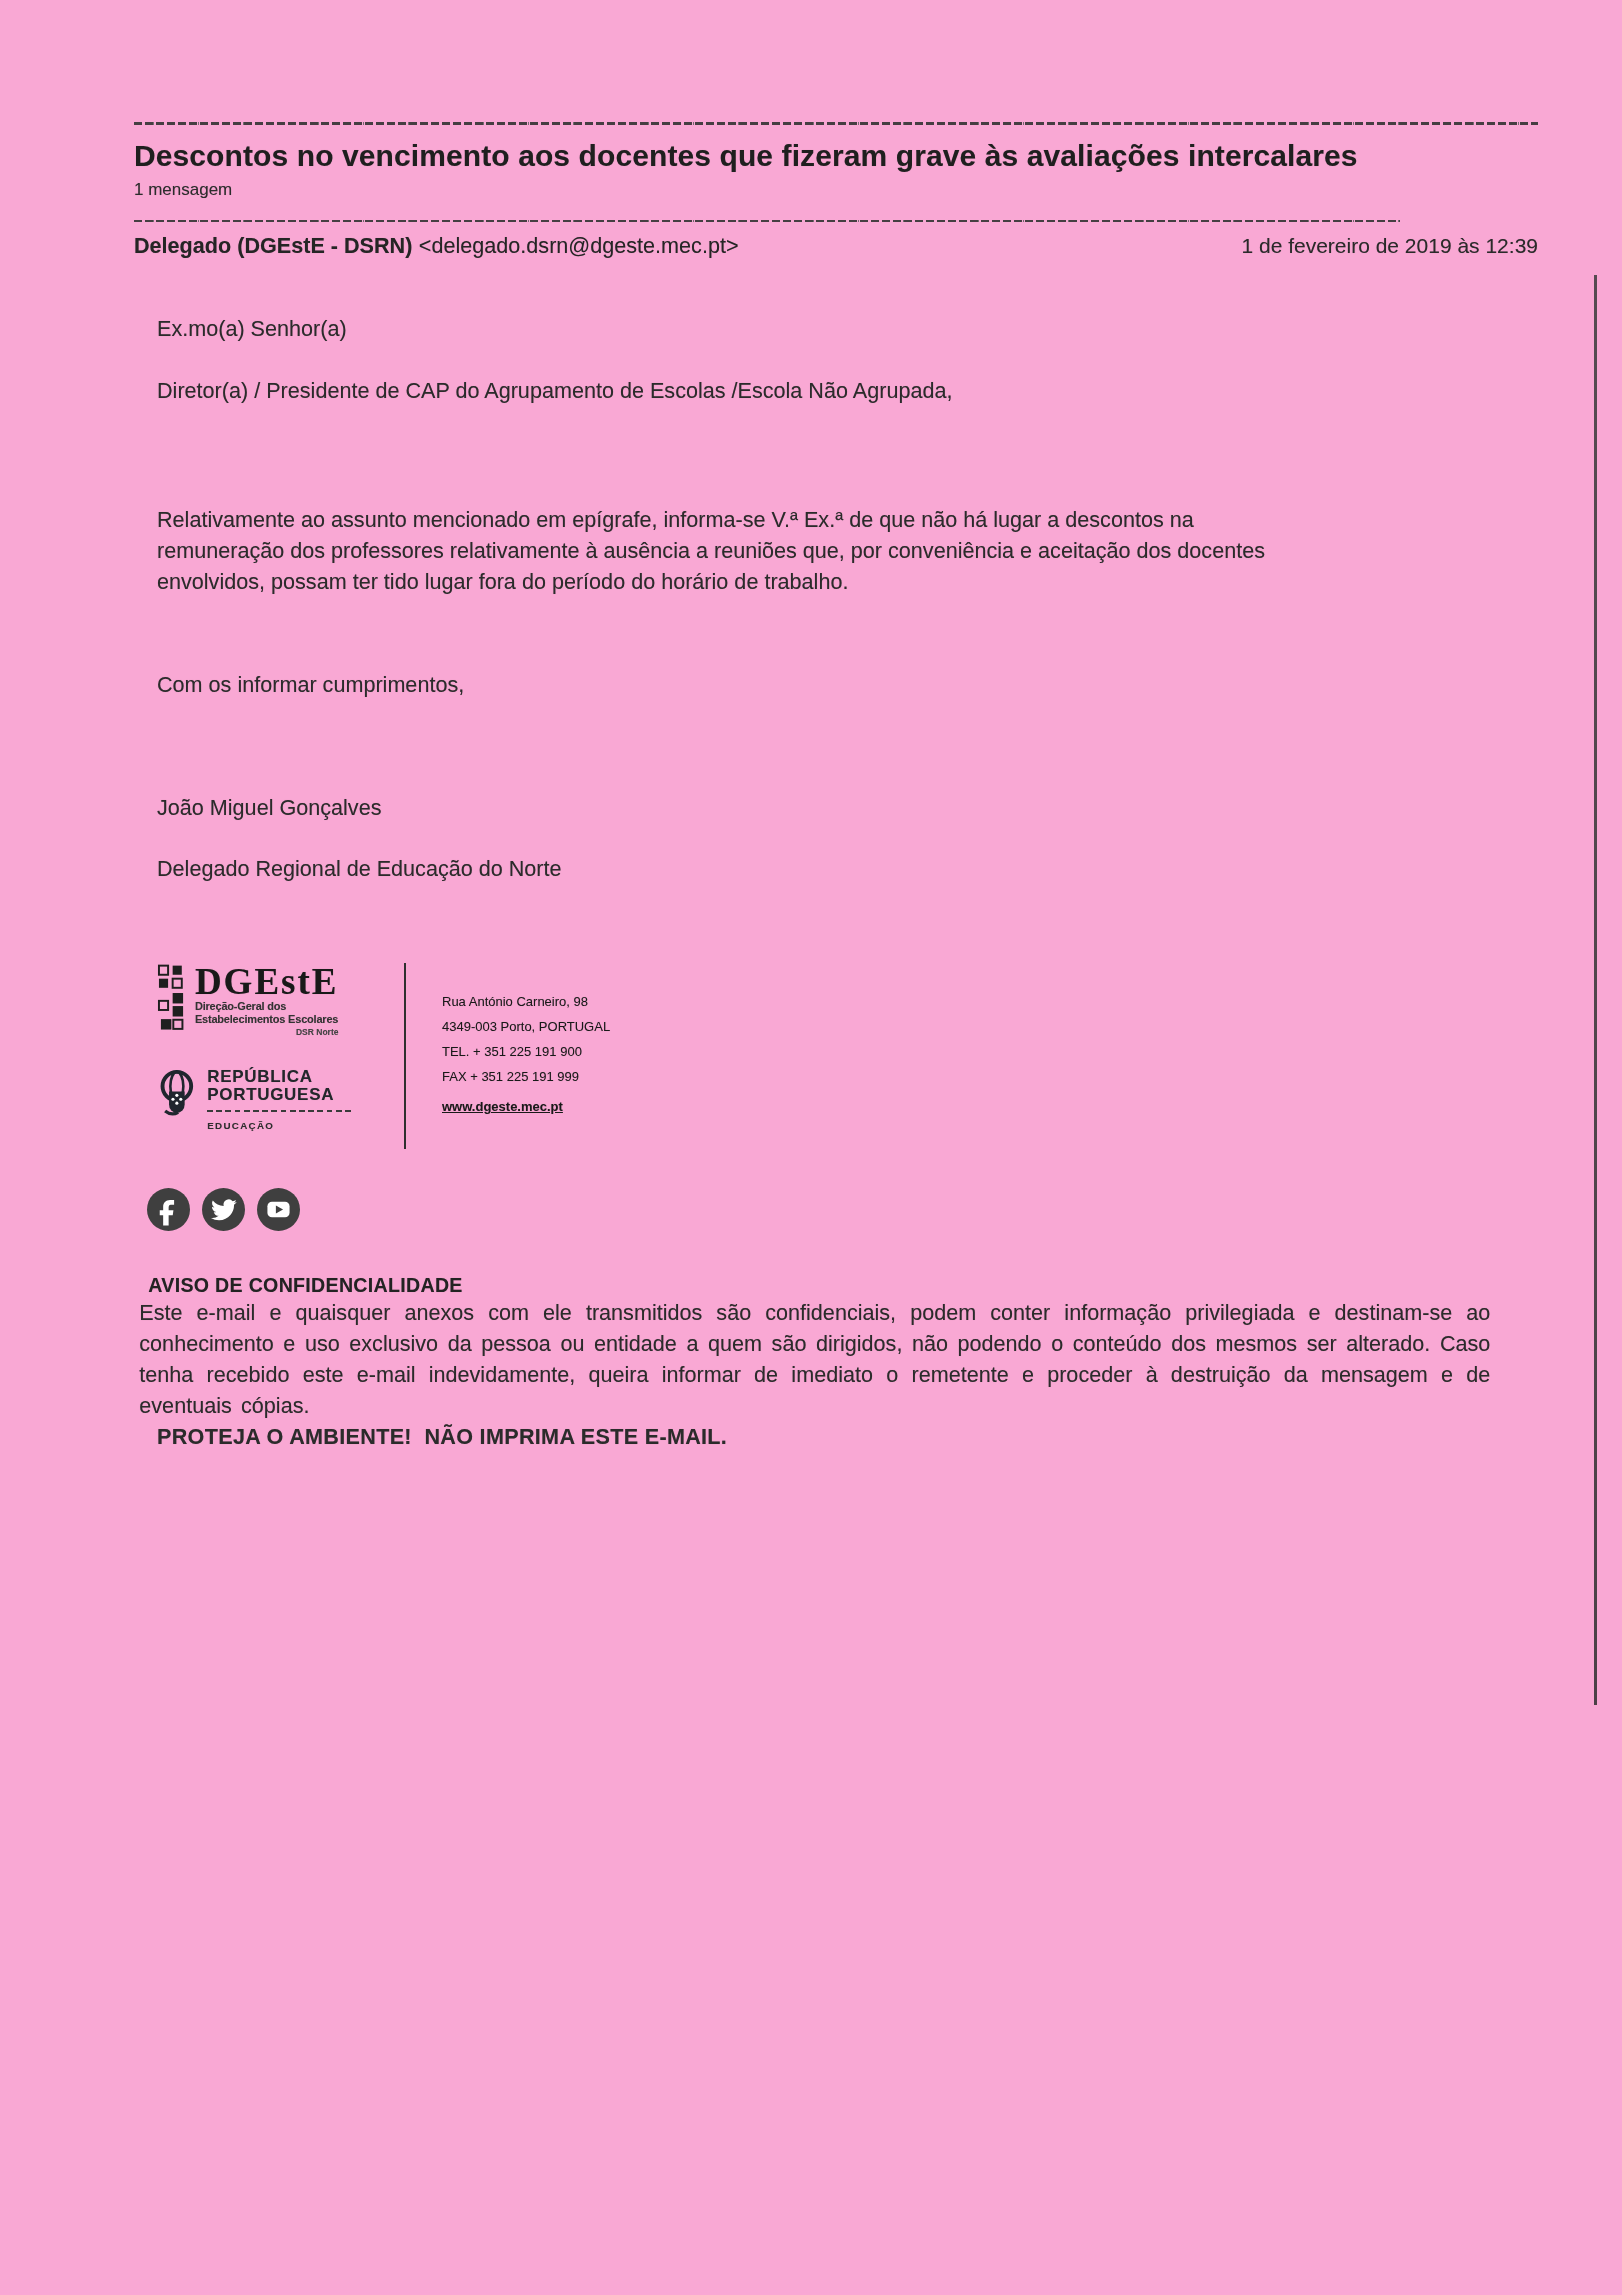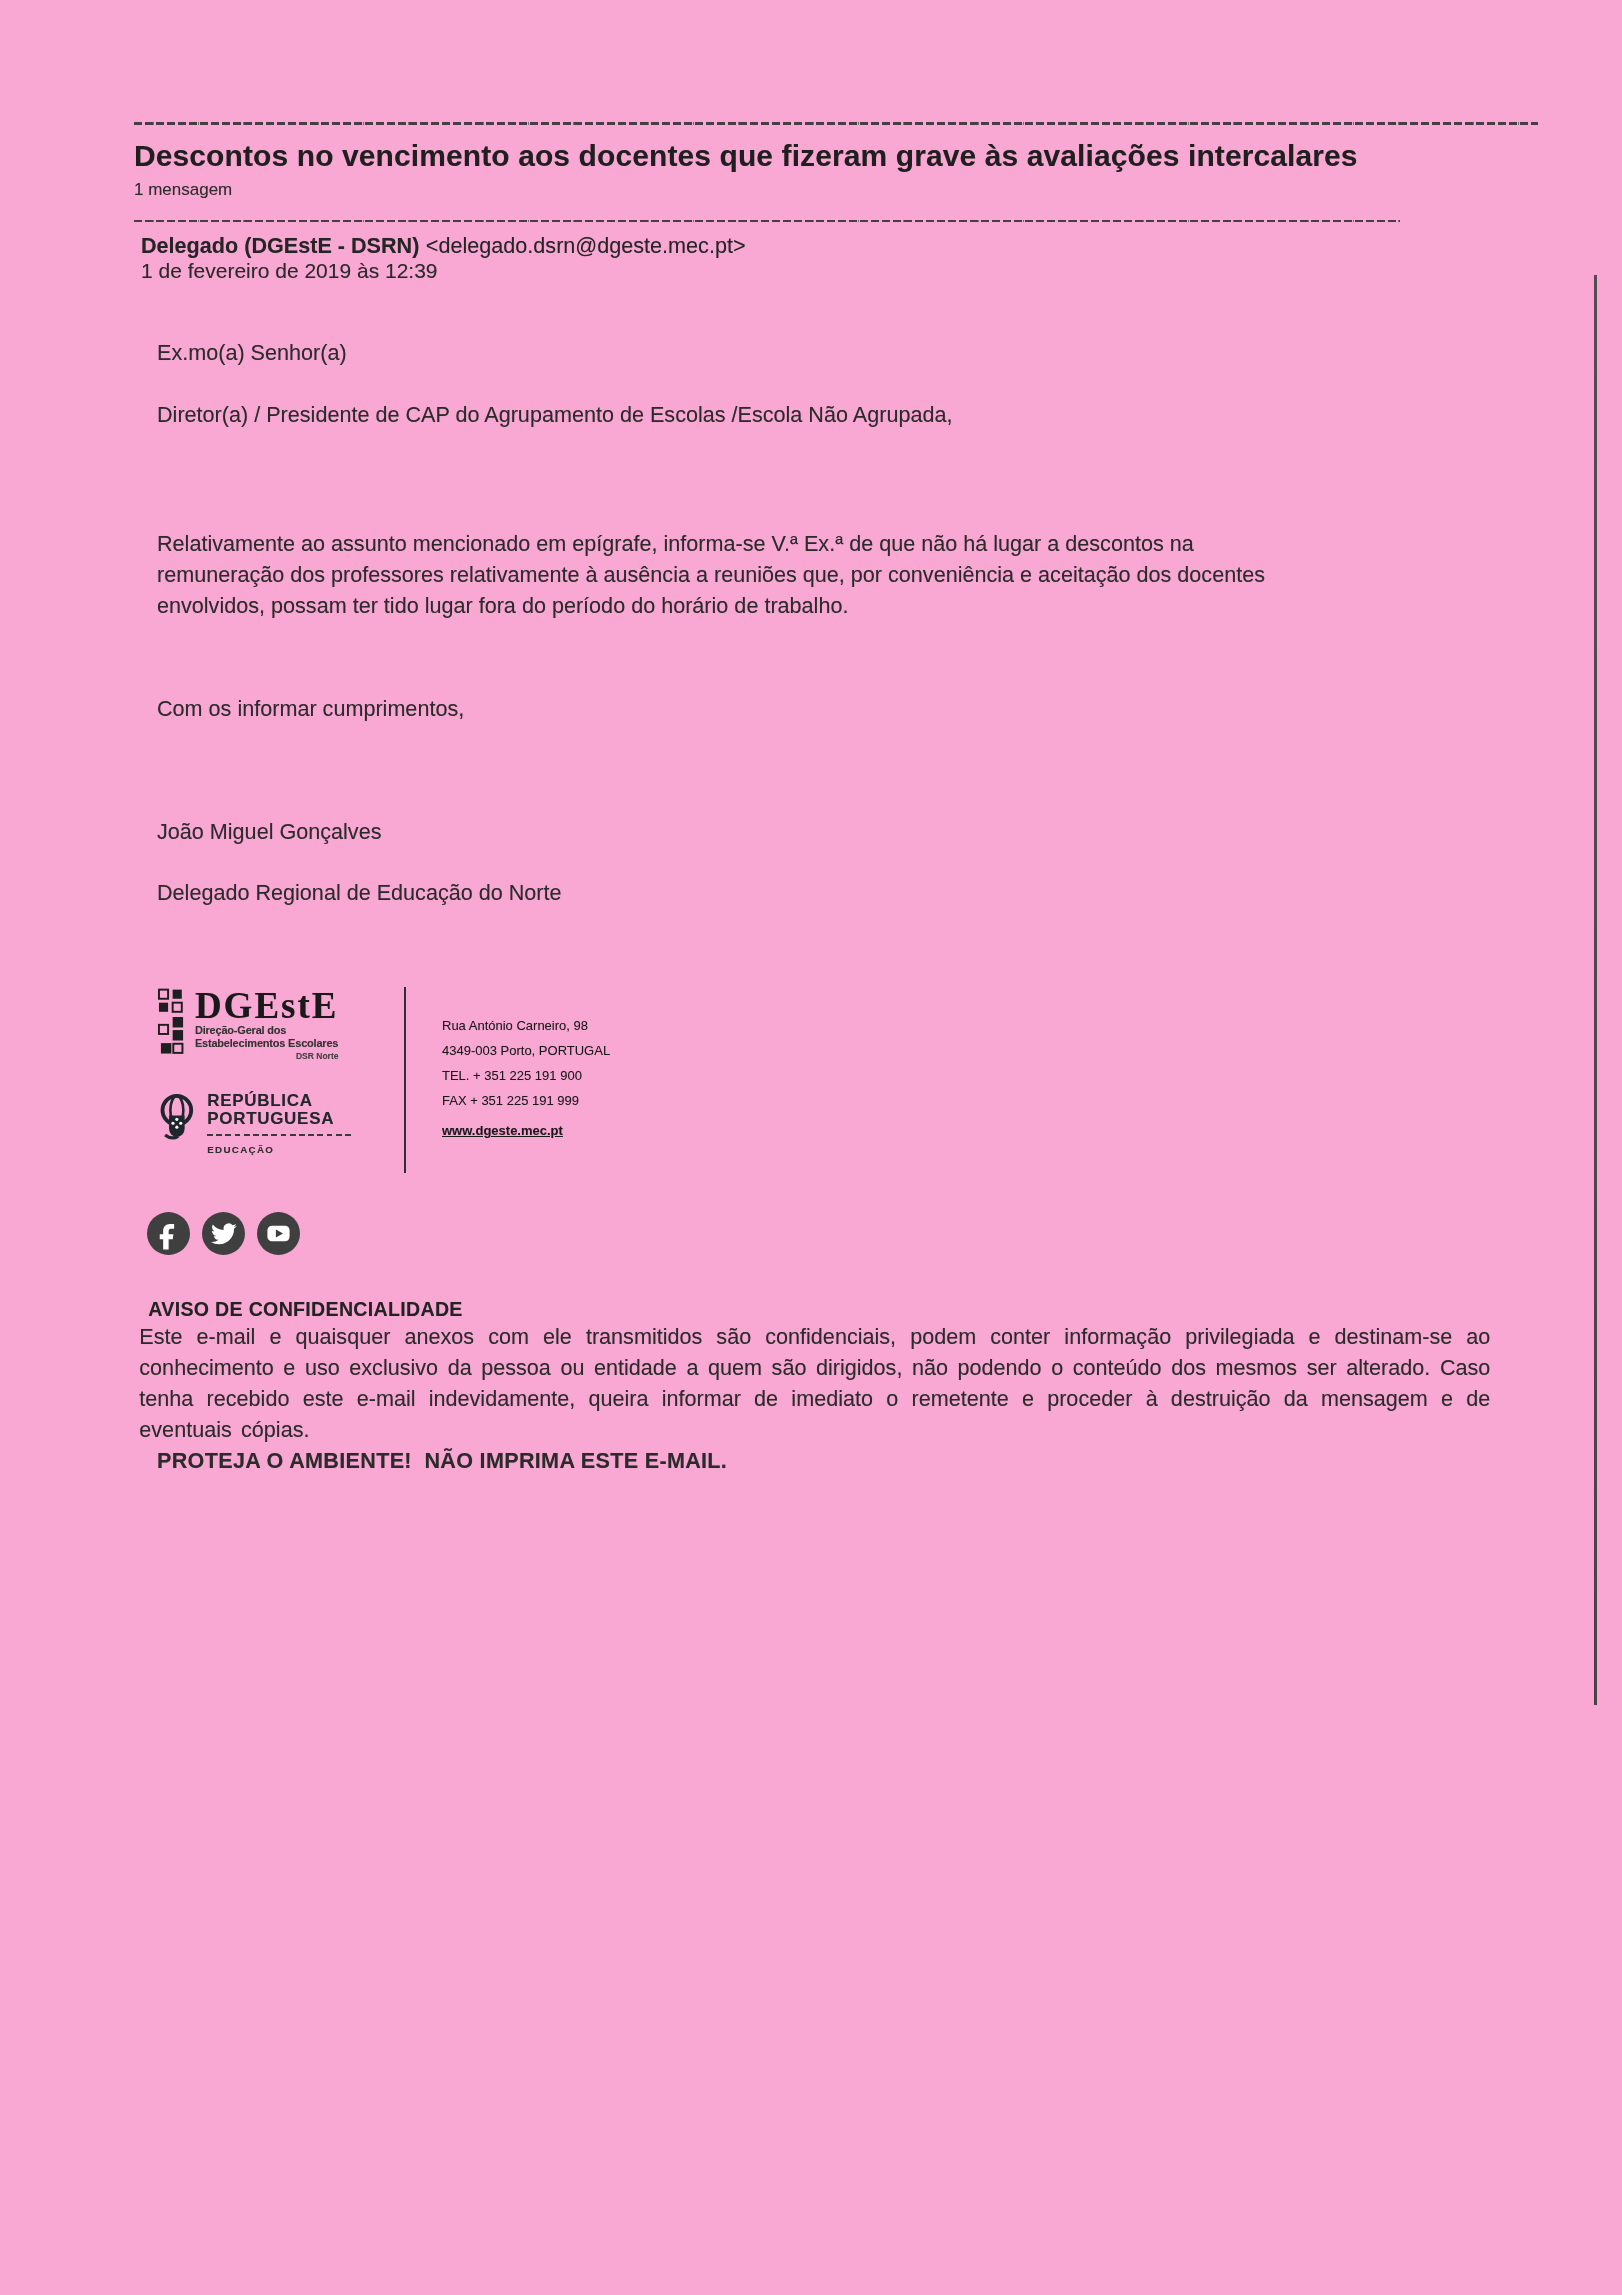--- a/index.html
+++ b/index.html
@@ -26,21 +26,21 @@
 
   .subject{
     margin:10.5px 0 0 0;
     font-size:30px;line-height:41px;font-weight:700;
     letter-spacing:0.1px;color:#1f1f1f;max-width:1243px;
   }
   .message-count{margin-top:3.9px;font-size:17px;color:#2c2c2c;}
 
   .sender-row{
     margin-top:10.5px;display:flex;justify-content:space-between;
-    align-items:baseline;font-size:21.6px;color:#252525;flex-direction:column;
+    align-items:baseline;font-size:21.6px;color:#252525;
   }
   .sender-name{font-weight:700;}
   .sender-email{margin-left:6.5px;font-weight:400;}
   .sender-date{font-size:21px;color:#2a2a2a;margin-left:7px;}
 
   .email-body{margin-left:23px;}
   .email-body p{margin:0;font-size:21.6px;line-height:31px;color:#2b2b2b;}
   .salutation{margin-top:54px !important;}
   .recipient-line{margin-top:31px !important;}
   .main-paragraph{margin-top:98px !important;max-width:1165px;}

